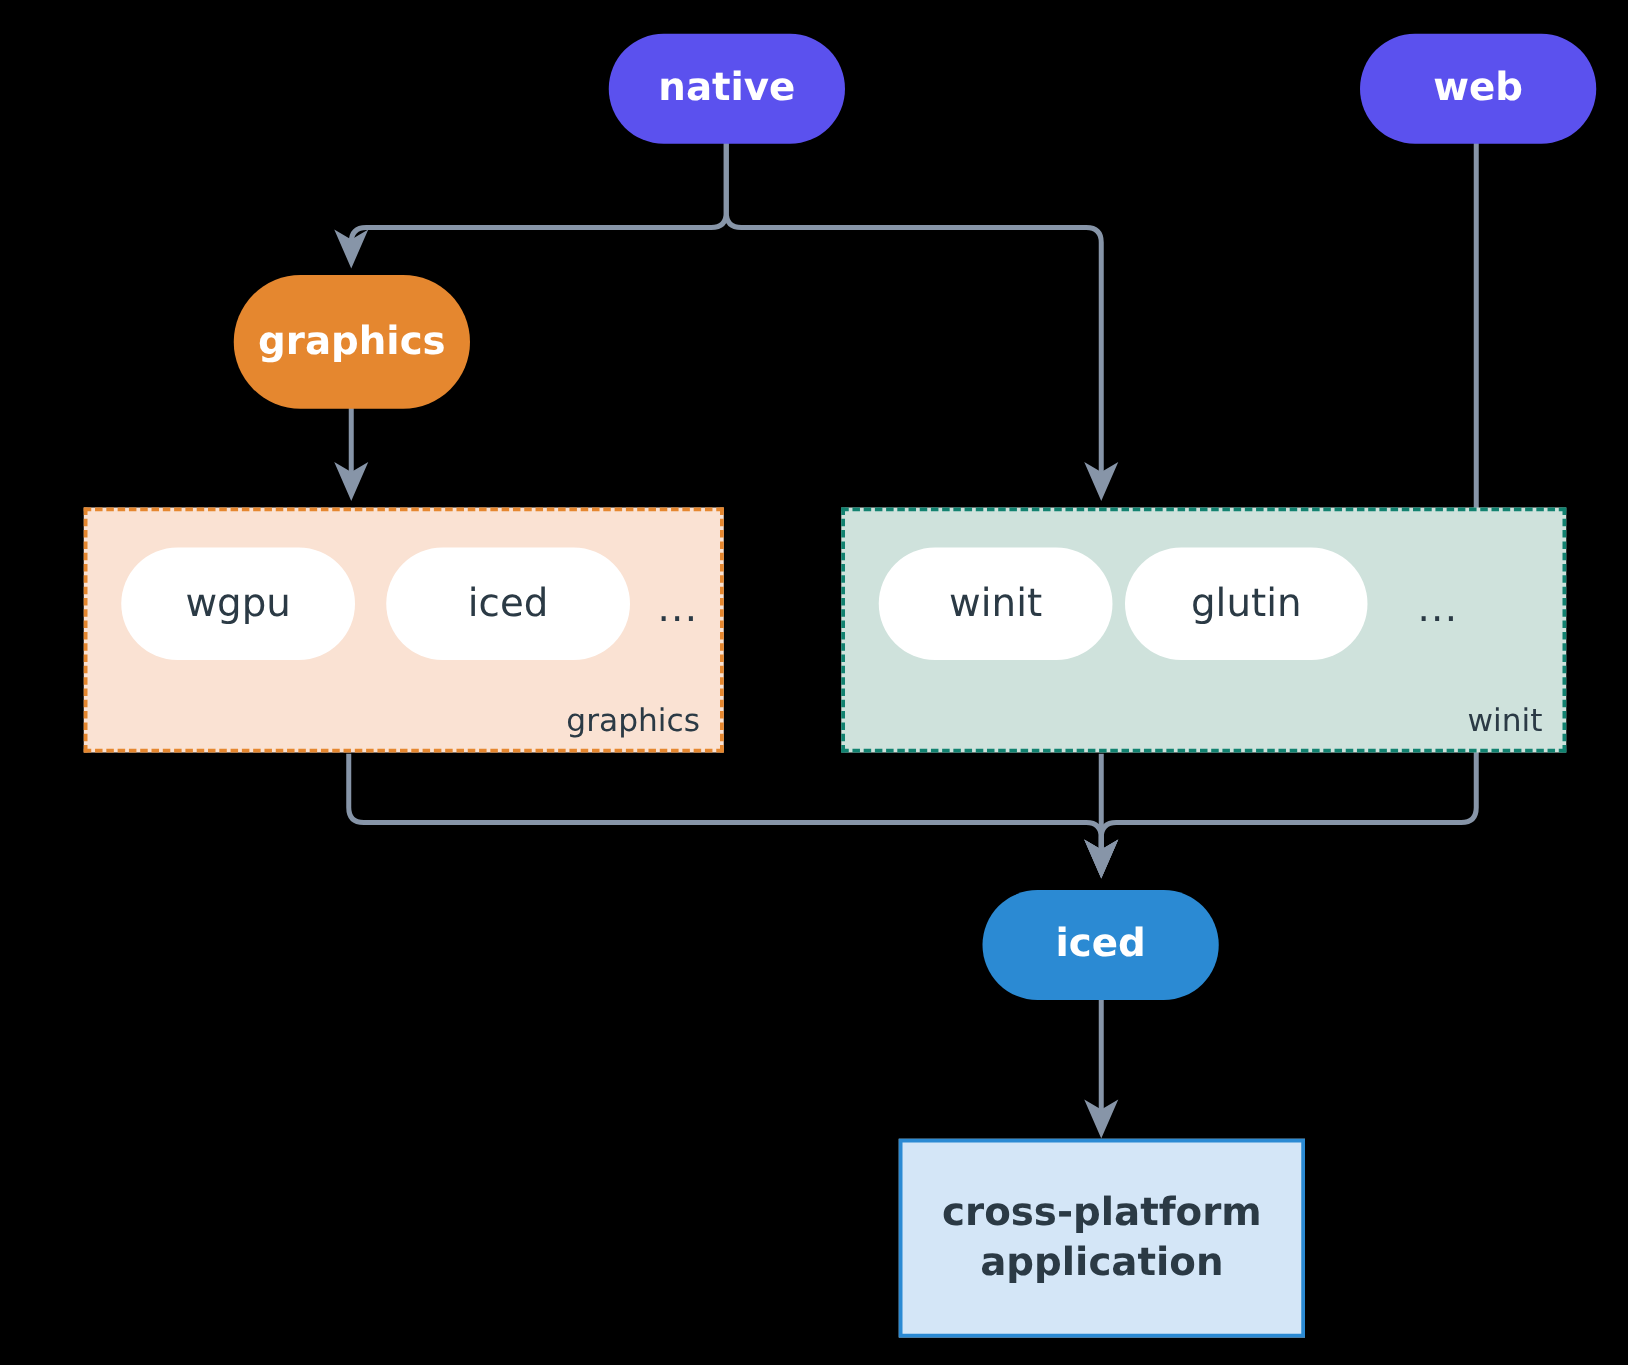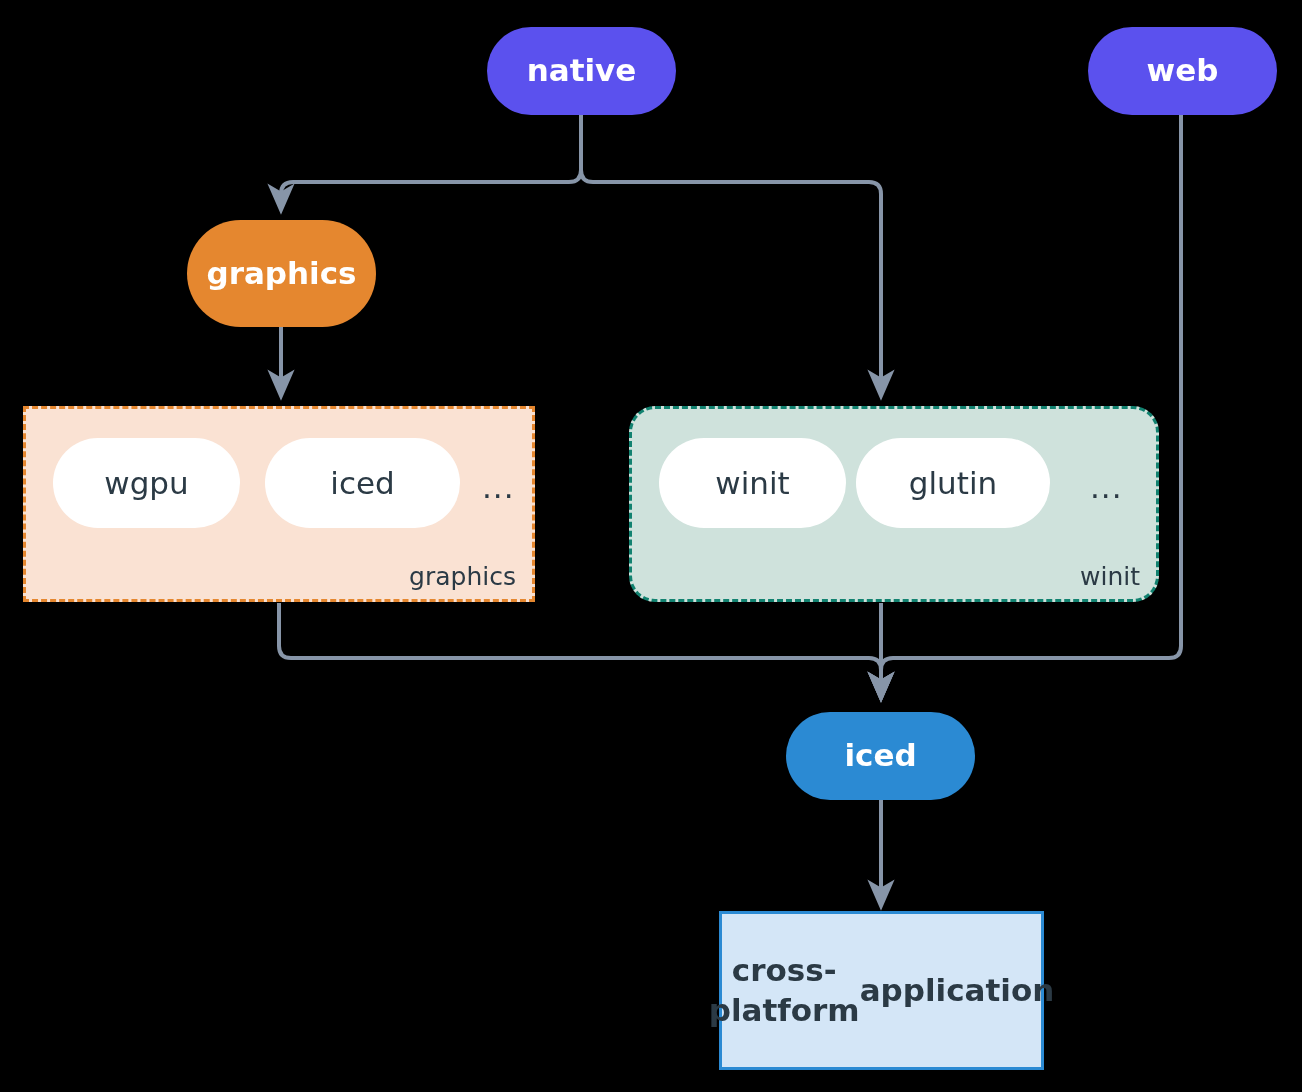--- a/index.html
+++ b/index.html
@@ -51,27 +51,28 @@
   .node-iced {
     background: #2B8AD3;
     color: #FFFFFF;
     font-size: 31px;
   }
   .node-app {
     background: #D4E6F7;
     color: #2B3A45;
     border: 3px solid #2B8AD3;
     font-size: 31px;
-    flex-direction: row;
+    flex-direction: column;
   }
   .node-app .line2 { display: block; }
 
   .group {
     position: absolute;
     box-sizing: border-box;
+    margin-left: 44px;
   }
   .group-renderers {
     background: #FAE2D3;
     border: 3px dashed #E5872F;
   }
   .group-shells {
     background: #CFE2DC;
     border: 3px dashed #128270;
   }
   .group-label {
@@ -141,21 +142,21 @@
     <div class="leaf" style="left:27px; top:29px; width:187px; height:90px;">
       <span>wgpu</span>
     </div>
     <div class="leaf" style="left:239px; top:29px; width:195px; height:90px;">
       <span>iced</span>
     </div>
     <div class="ellipsis" style="left:456px; top:60px;">...</div>
     <div class="group-label">graphics</div>
   </div>
 
-  <div class="group group-shells" style="left:629px; top:406px; width:530px; height:196px;border-radius:26px;">
+  <div class="group group-shells" style="left:629px; top:406px; width:580px; height:196px;">
     <div class="leaf" style="left:27px; top:29px; width:187px; height:90px;">
       <span>winit</span>
     </div>
     <div class="leaf" style="left:224px; top:29px; width:194px; height:90px;">
       <span>glutin</span>
     </div>
     <div class="ellipsis" style="left:458px; top:60px;">...</div>
     <div class="group-label">winit</div>
   </div>
 

